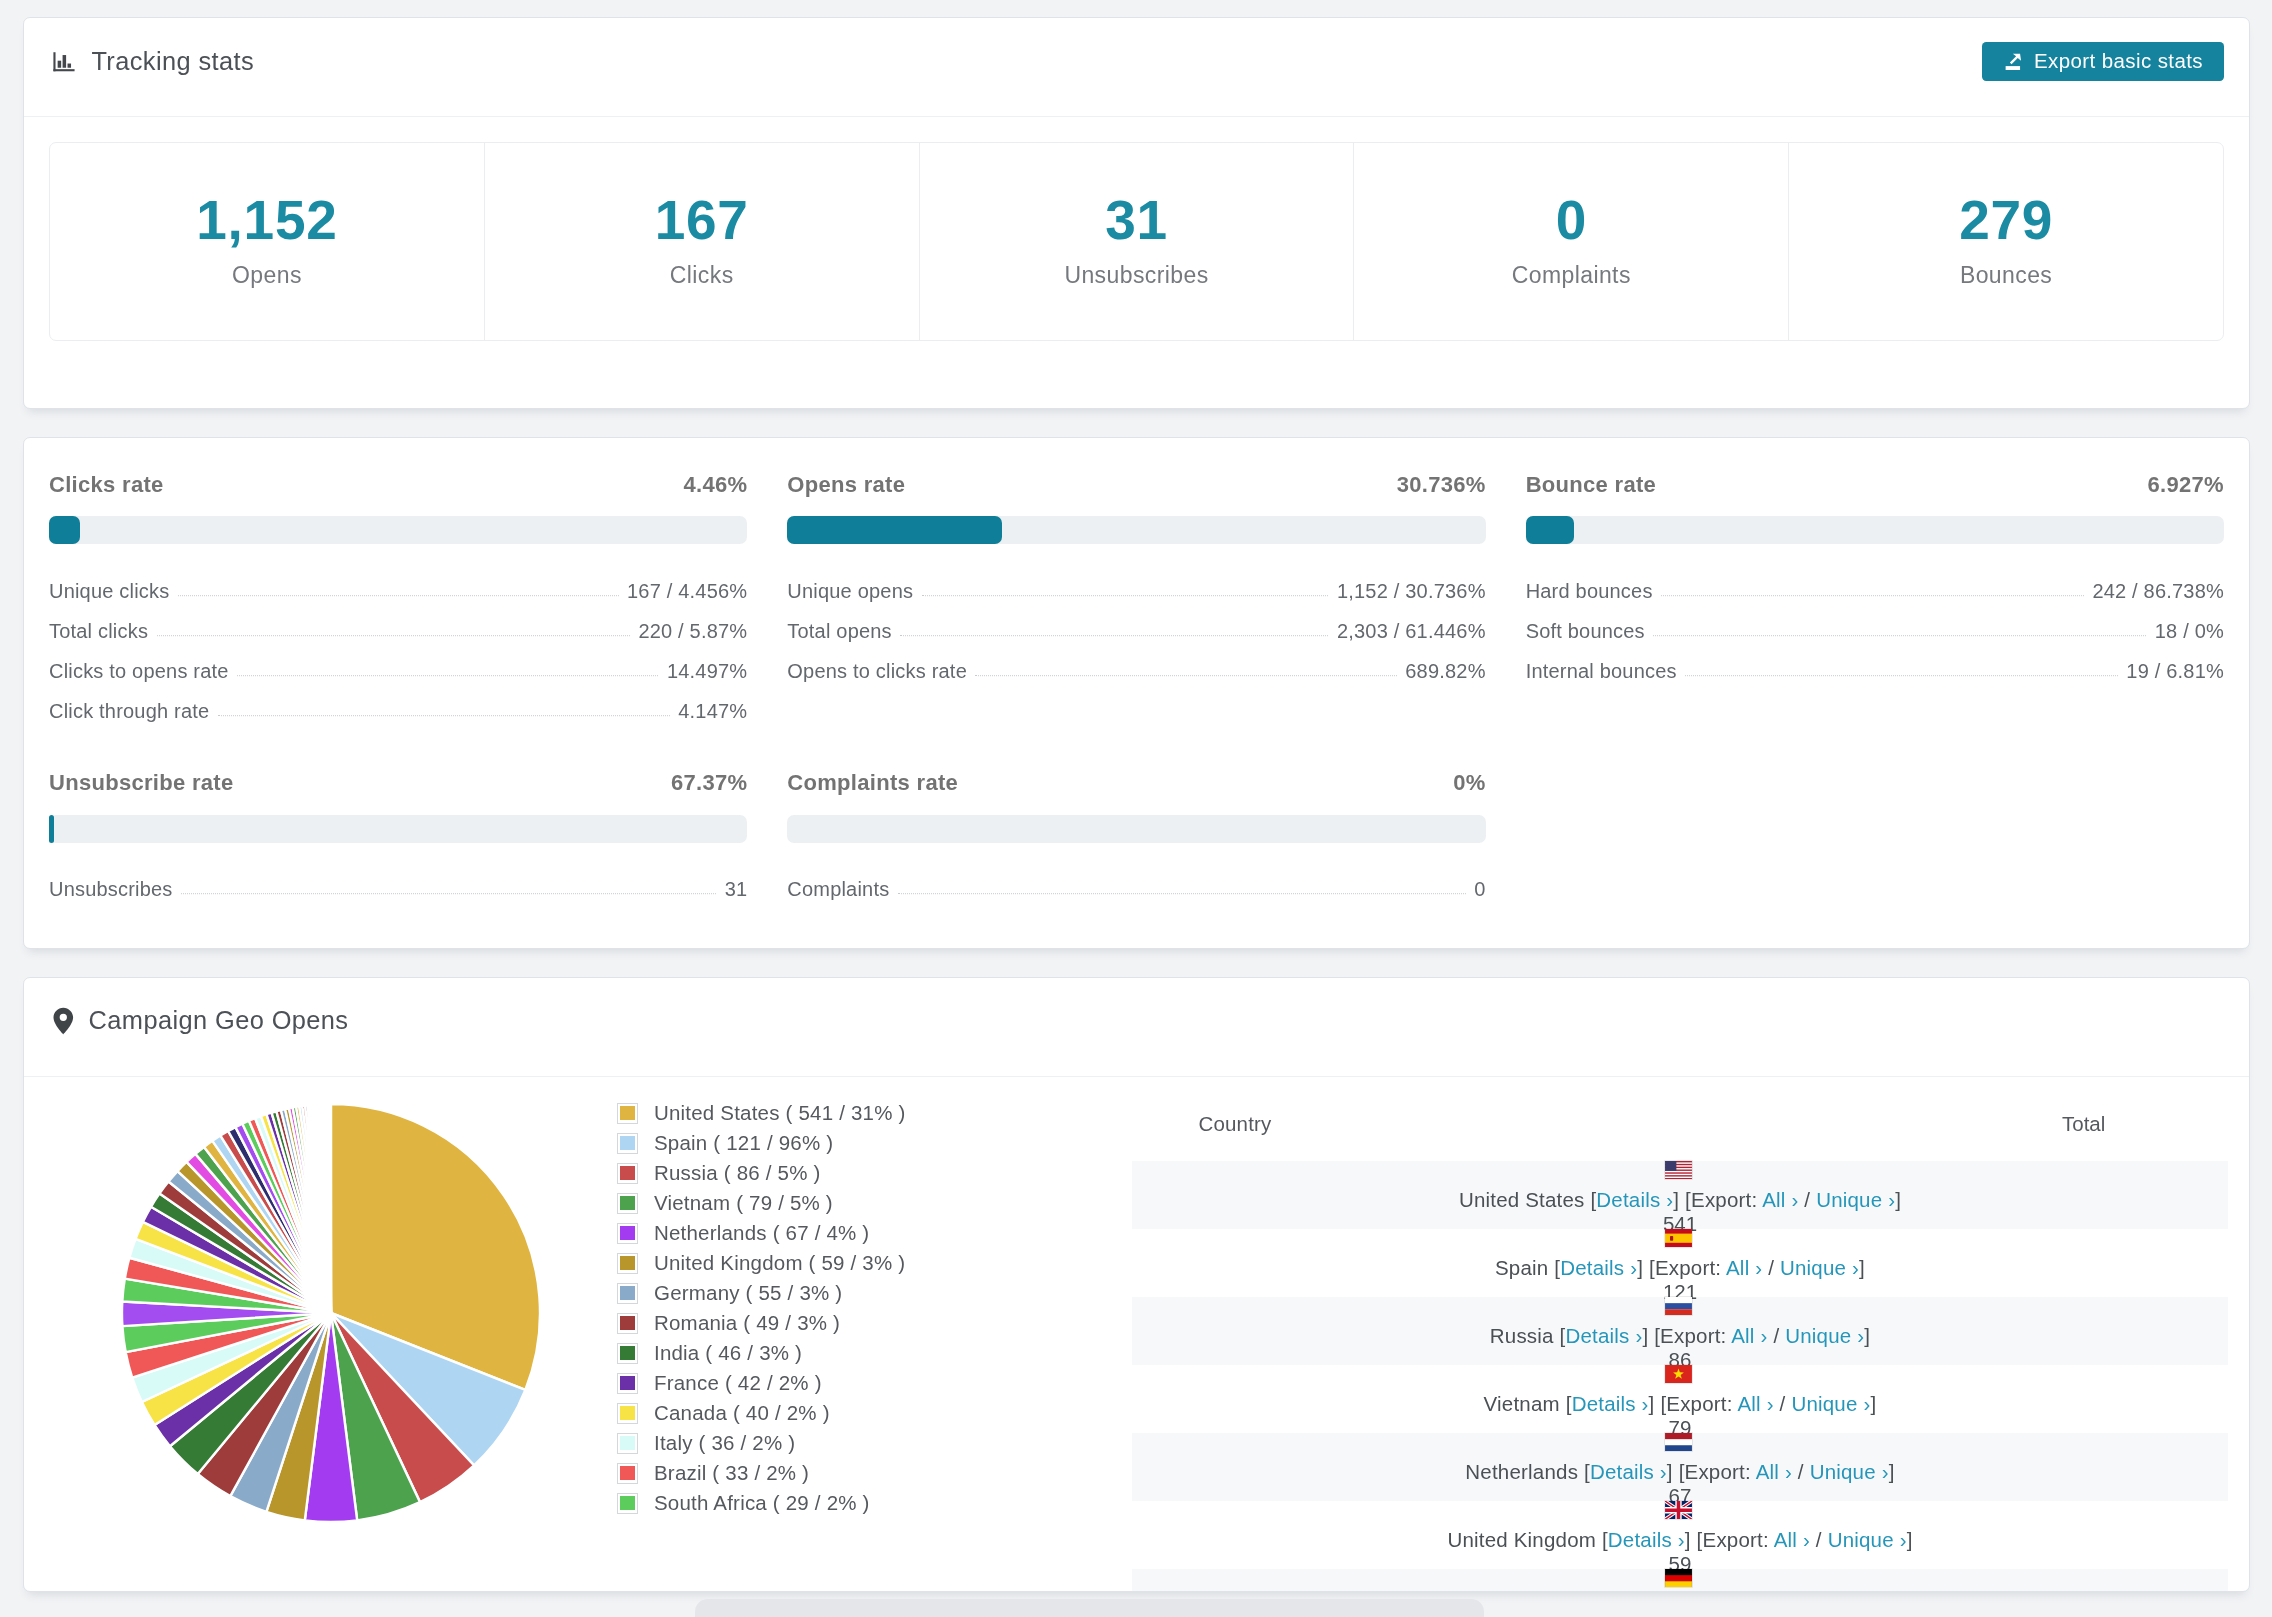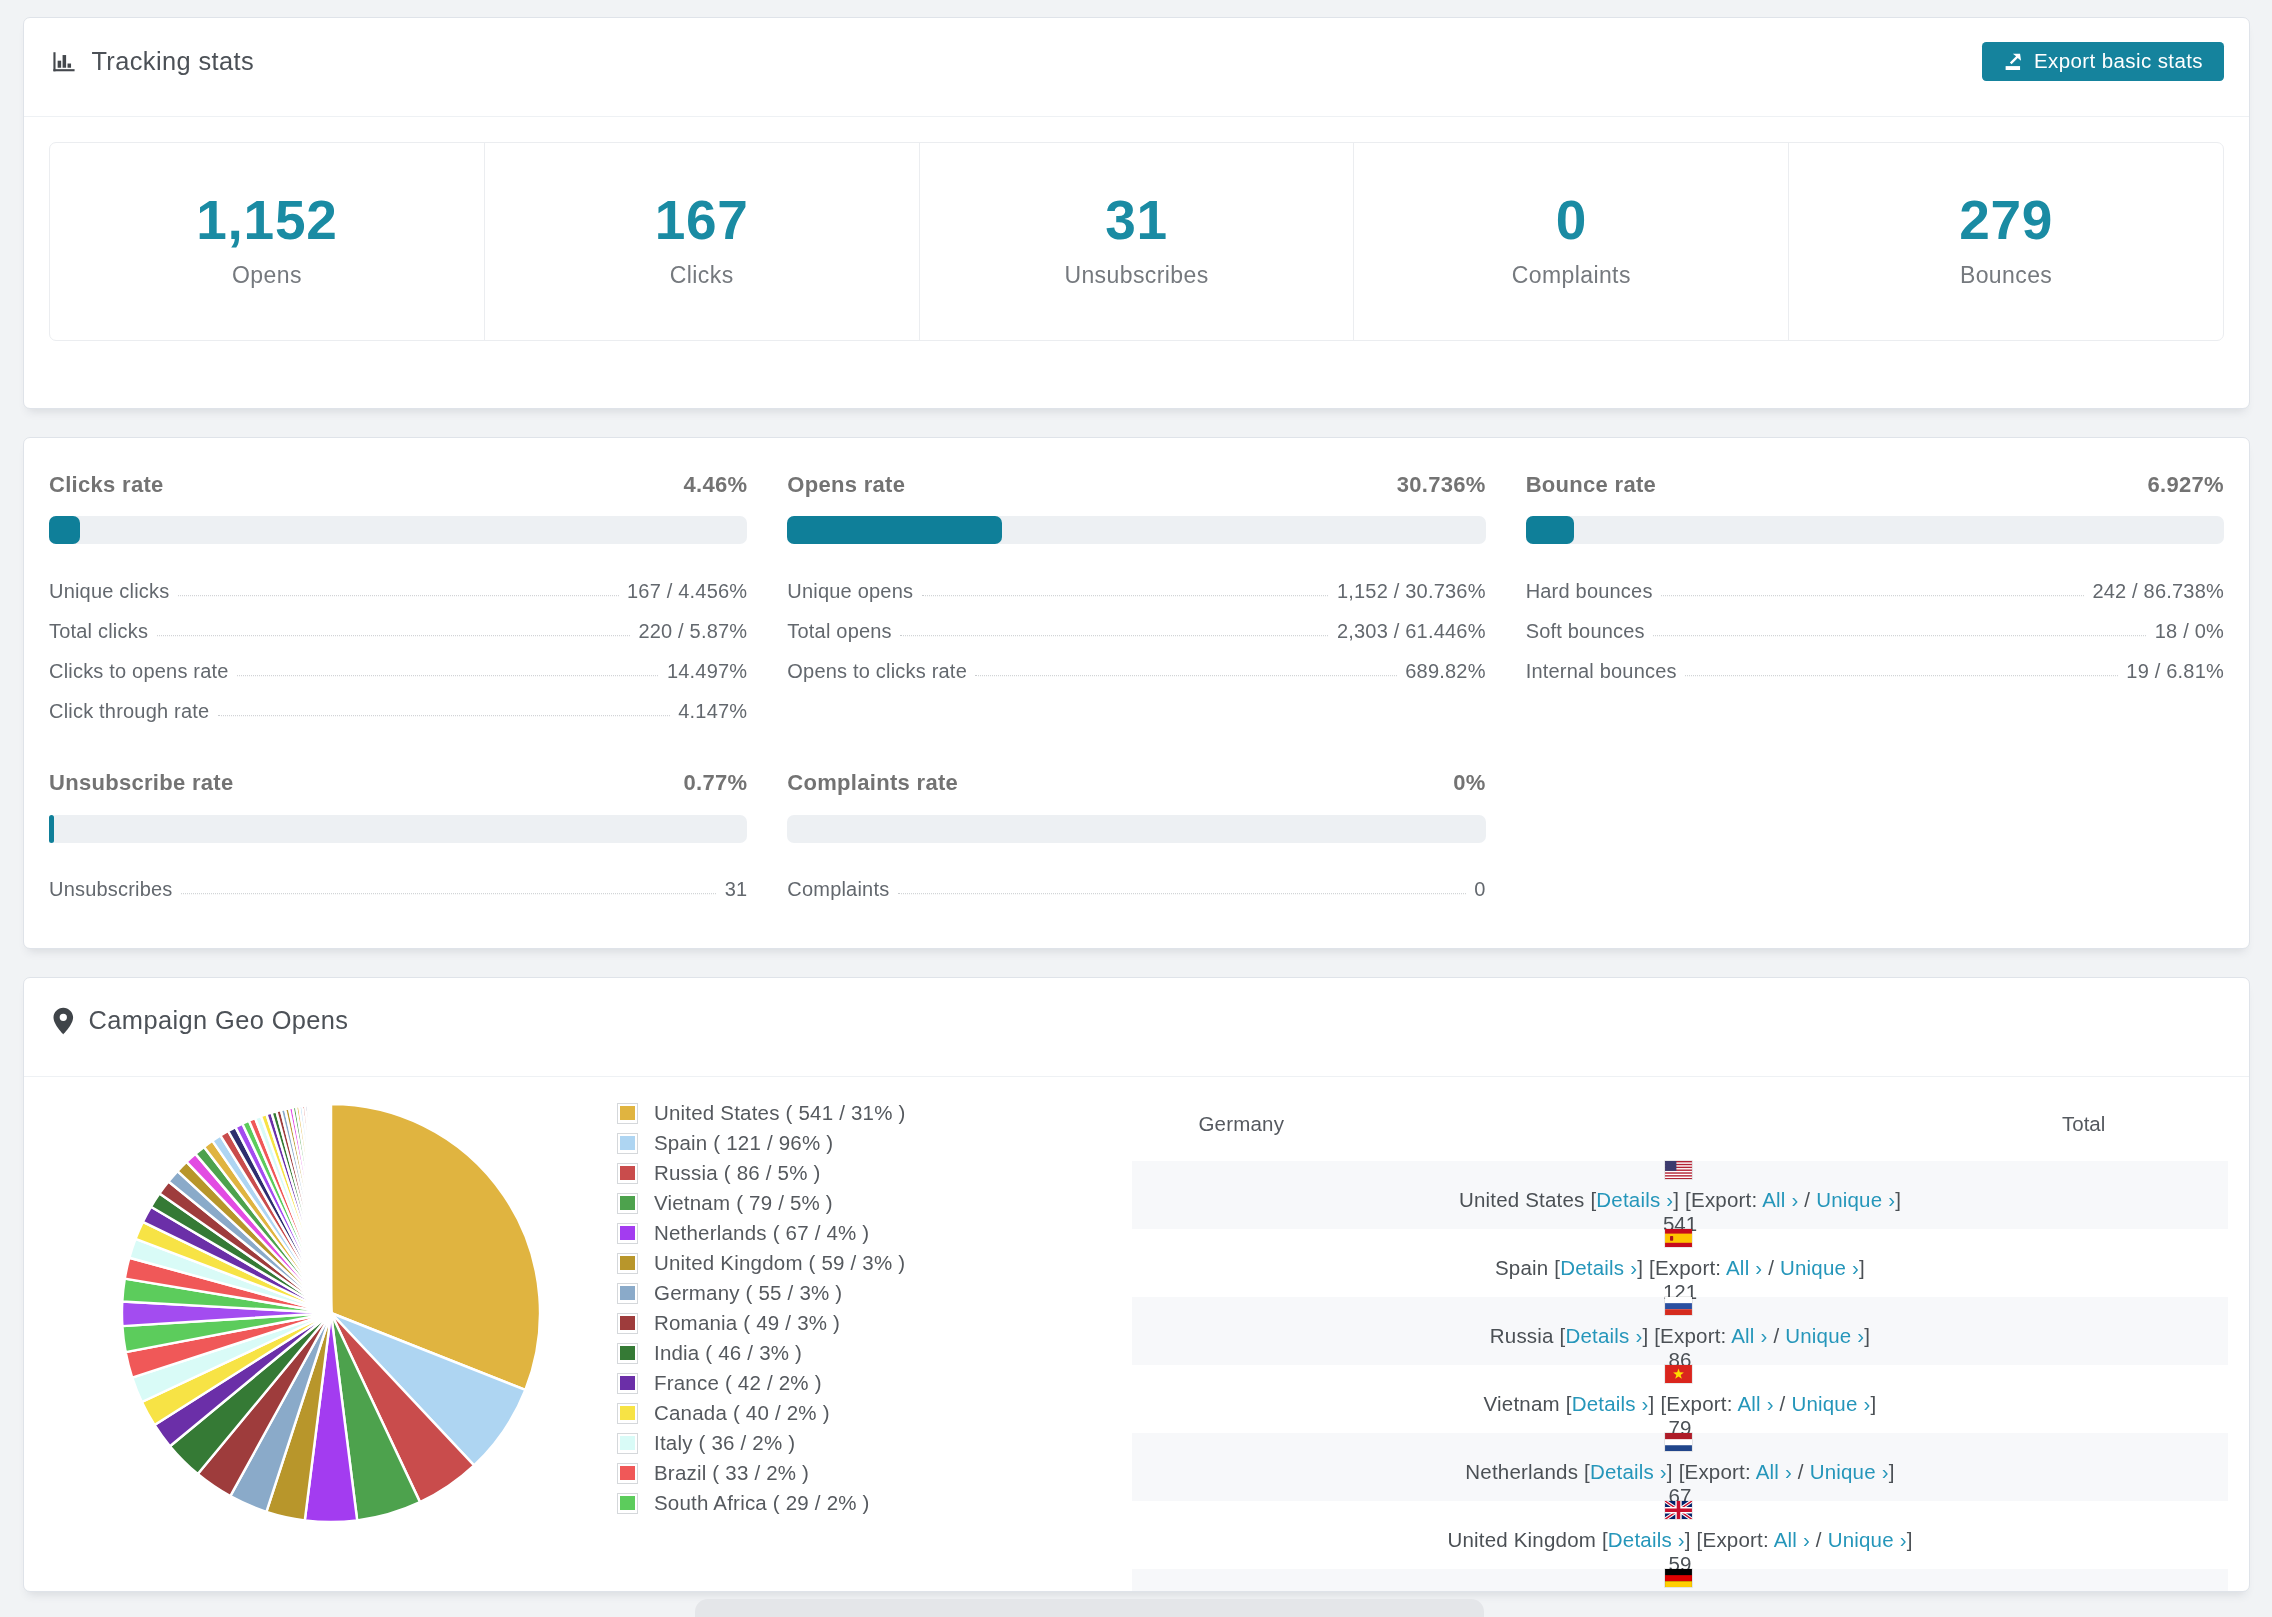--- a/index.html
+++ b/index.html
@@ -224,21 +224,21 @@
           <div class="rate-row">
             <span>Internal bounces</span>
             <span class="leader"></span>
             <span>19 / 6.81%</span>
           </div>
         </div>
       </div>
       <div class="rate-block">
         <div class="rate-head">
           <span>Unsubscribe rate</span>
-          <span>0.77%</span>
+          <span>67.37%</span>
         </div>
         <div class="rate-bar">
           <div class="rate-fill" style="width: 0.77%;"></div>
         </div>
         <div class="rate-rows">
           <div class="rate-row">
             <span>Unsubscribes</span>
             <span class="leader"></span>
             <span>31</span>
           </div>
@@ -419,21 +419,21 @@
         <div class="legend-item">
           <span class="swatch">
             <span style="background: rgb(92, 204, 92);"></span>
           </span>
           <span class="legend-label">South Africa ( 29 / 2% )</span>
         </div>
       </div>
     <div class="geo-table">
       <div class="geo-thead">
         <span class="head-pad"></span>
-        <span class="country-cell">Germany</span>
+        <span class="country-cell">Country</span>
         <span class="total-cell">Total</span>
       </div>
       <div id="geo-rows">
           <div class="geo-row odd">
             <span class="flag-cell">
               <svg xmlns="http://www.w3.org/2000/svg" viewBox="0 0 38 26">
                 <rect width="38" height="26" fill="#b22234"></rect>
                 <rect y="2" width="38" height="2" fill="#fff"></rect>
                 <rect y="6" width="38" height="2" fill="#fff"></rect>
                 <rect y="10" width="38" height="2" fill="#fff"></rect>

